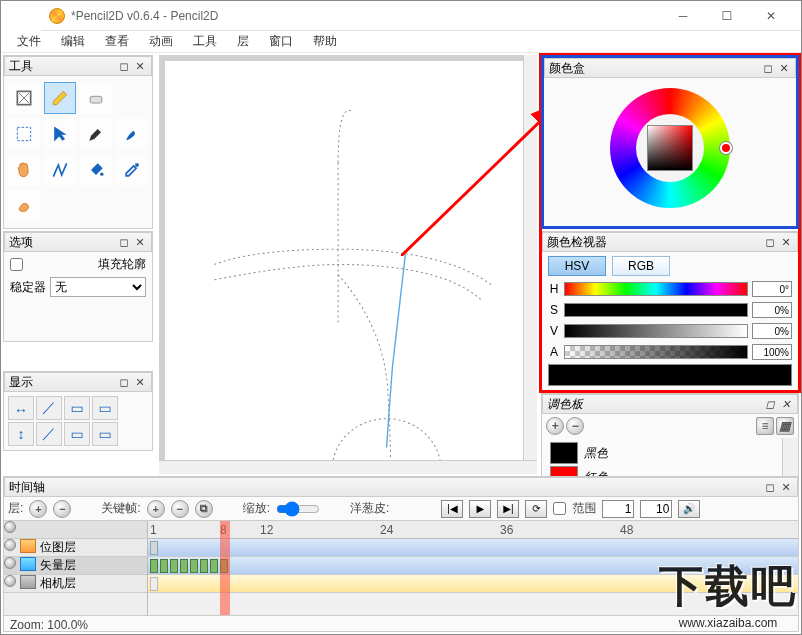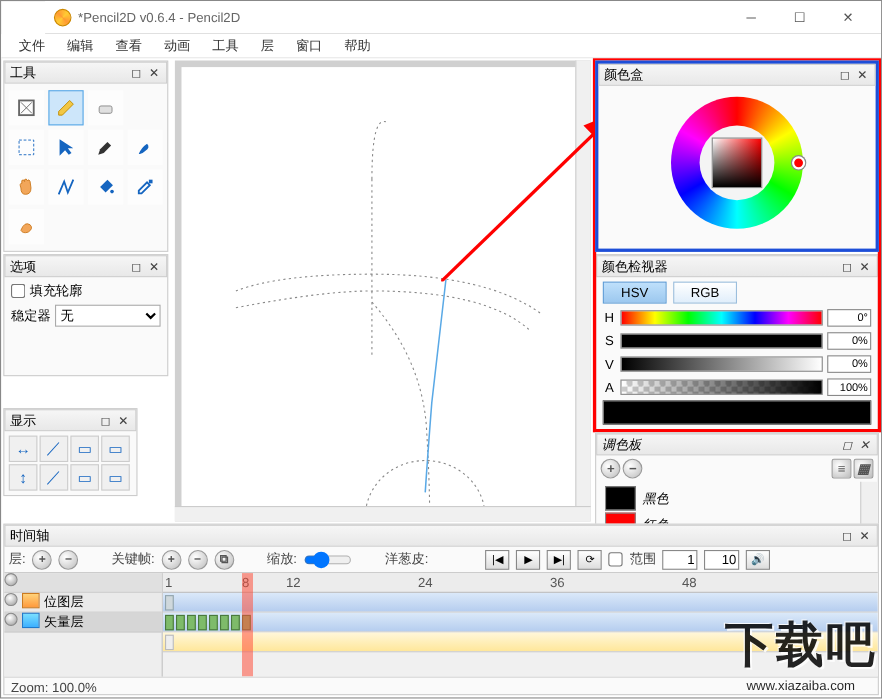--- a/index.html
+++ b/index.html
@@ -26,25 +26,25 @@
 
 .left-dock { position:absolute; left:2px; top:54px; width:150px; }
 .tools-panel { border:1px solid #ccc; background:#fafafa; }
 .tool-grid { display:grid; grid-template-columns: repeat(4, 32px); grid-auto-rows:32px; gap:4px; padding:6px; justify-content:center;}
 .tool { width:32px; height:32px; display:flex; align-items:center; justify-content:center; font-size:18px; color:#1565c0; background:#fdfdfd; border:1px solid transparent;}
 .tool.selected { background:#cde6fa; border:1px solid #5aa9e6; }
 .tool svg{width:20px;height:20px;}
 
 .options-panel{ margin-top:2px; border:1px solid #ccc; background:#fafafa; padding-bottom:36px;}
 .opt-body{ padding:4px 6px;}
-.opt-row{ display:flex; align-items:center; margin-bottom:4px; gap:4px;}
+.opt-row{ display:flex; align-items:center; margin-bottom:4px; gap:4px;justify-content:space-between;}
 .opt-row input[type=checkbox]{ width:13px; height:13px;}
 select.stab{ flex:1; height:20px; border:1px solid #aaa; background:#fff;}
 
-.display-panel{ position:absolute; left:2px; top:370px; width:122px; border:1px solid #ccc; background:#fafafa;}
+.display-panel{ position:absolute; left:2px; top:370px; width:150px; border:1px solid #ccc; background:#fafafa;}
 .disp-body{ padding:4px 4px; display:grid; grid-template-columns:repeat(5,26px); grid-auto-rows:24px; gap:2px;}
 .disp-item{ width:26px; height:24px; display:flex; align-items:center; justify-content:center; font-size:14px; background:#f0f0f0; border:1px solid #ccc; color:#1565c0;}
 
 
 .canvas-area{ position:absolute; left:158px; top:54px; right:264px; bottom:160px; background:#d0d0d0;}
 .canvas{ position:absolute; left:6px; top:6px; right:6px; bottom:6px; background:#fff;}
 .canvas svg{ position:absolute; inset:0; width:100%; height:100%; }
 
 
 .right-dock{ position:absolute; right:2px; top:54px; width:258px; }
@@ -405,20 +405,25 @@
       <div class="layer-row">
         <div class="eye"></div>
         <div class="layer-icon li-bitmap"></div>
         <span>位图层</span>
       </div>
       <div class="layer-row selected">
         <div class="eye"></div>
         <div class="layer-icon li-vector"></div>
         <span>矢量层</span>
       </div>
+      <div class="layer-row">
+        <div class="eye"></div>
+        <div class="layer-icon li-camera"></div>
+        <span>相机层</span>
+      </div>
     </div>
     <div class="tl-tracks">
       <div class="ruler">
         <span style="left:2px">1</span>
         <span style="left:72px">8</span>
         <span style="left:112px">12</span>
         <span style="left:232px">24</span>
         <span style="left:352px">36</span>
         <span style="left:472px">48</span>
       </div>

